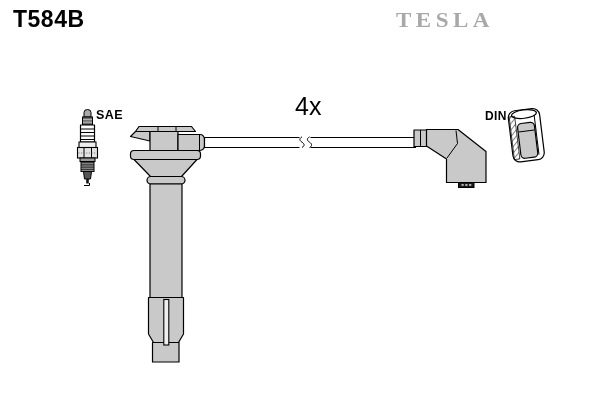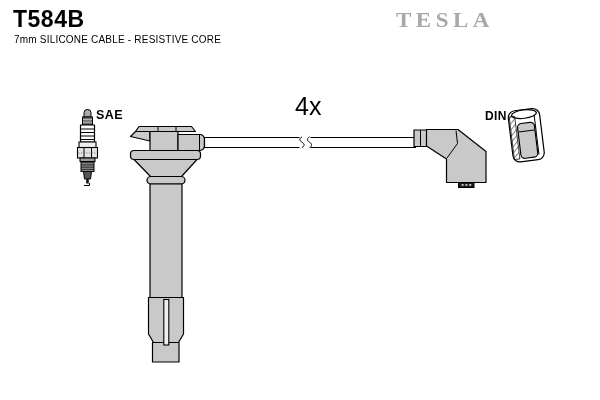--- a/index.html
+++ b/index.html
@@ -23,21 +23,20 @@
   .part{fill:var(--part-fill,#c9c9c9);stroke:var(--outline,#000);stroke-width:1.2;stroke-linejoin:round;}
   .white-part{fill:#ffffff;stroke:var(--outline,#000);stroke-width:1.2;stroke-linejoin:round;}
   .ln{fill:none;stroke:var(--outline,#000);stroke-width:1;}
 </style>
 </head>
 <body>
 
 <div class="page">
 
   <div class="txt part-number">T584B</div>
-  <div class="txt subtitle">7mm SILICONE CABLE - RESISTIVE CORE</div>
   <div class="txt brand">TESLA</div>
 
   <div class="txt label-sae">SAE</div>
   <div class="txt label-4x">4x</div>
   <div class="txt label-din">DIN</div>
 
   <svg width="600" height="400" viewBox="0 0 600 400">
     <defs>
       <pattern id="hatch" width="4" height="4" patternUnits="userSpaceOnUse" patternTransform="rotate(45)">
         <line x1="0" y1="0" x2="0" y2="4" stroke="#444" stroke-width="1.3"></line>

